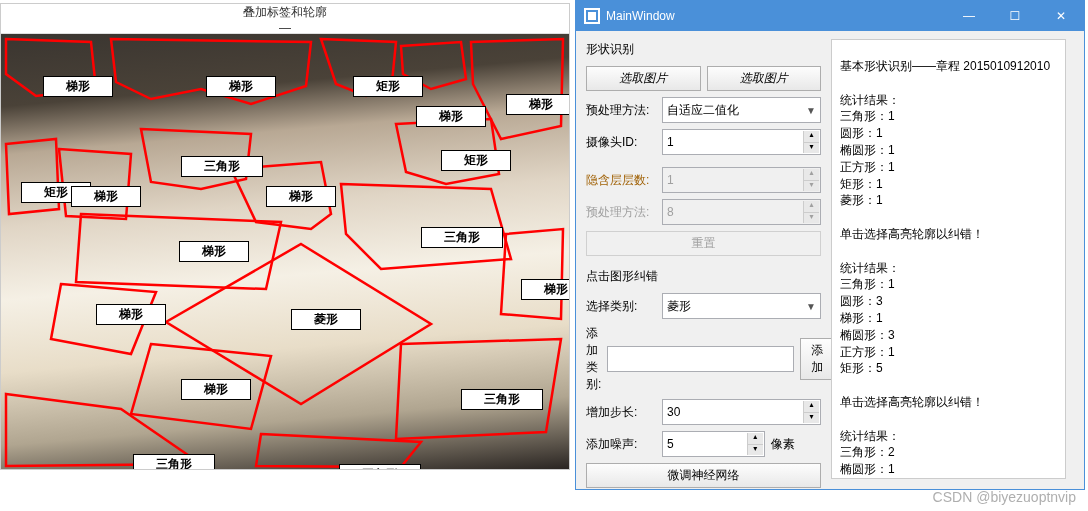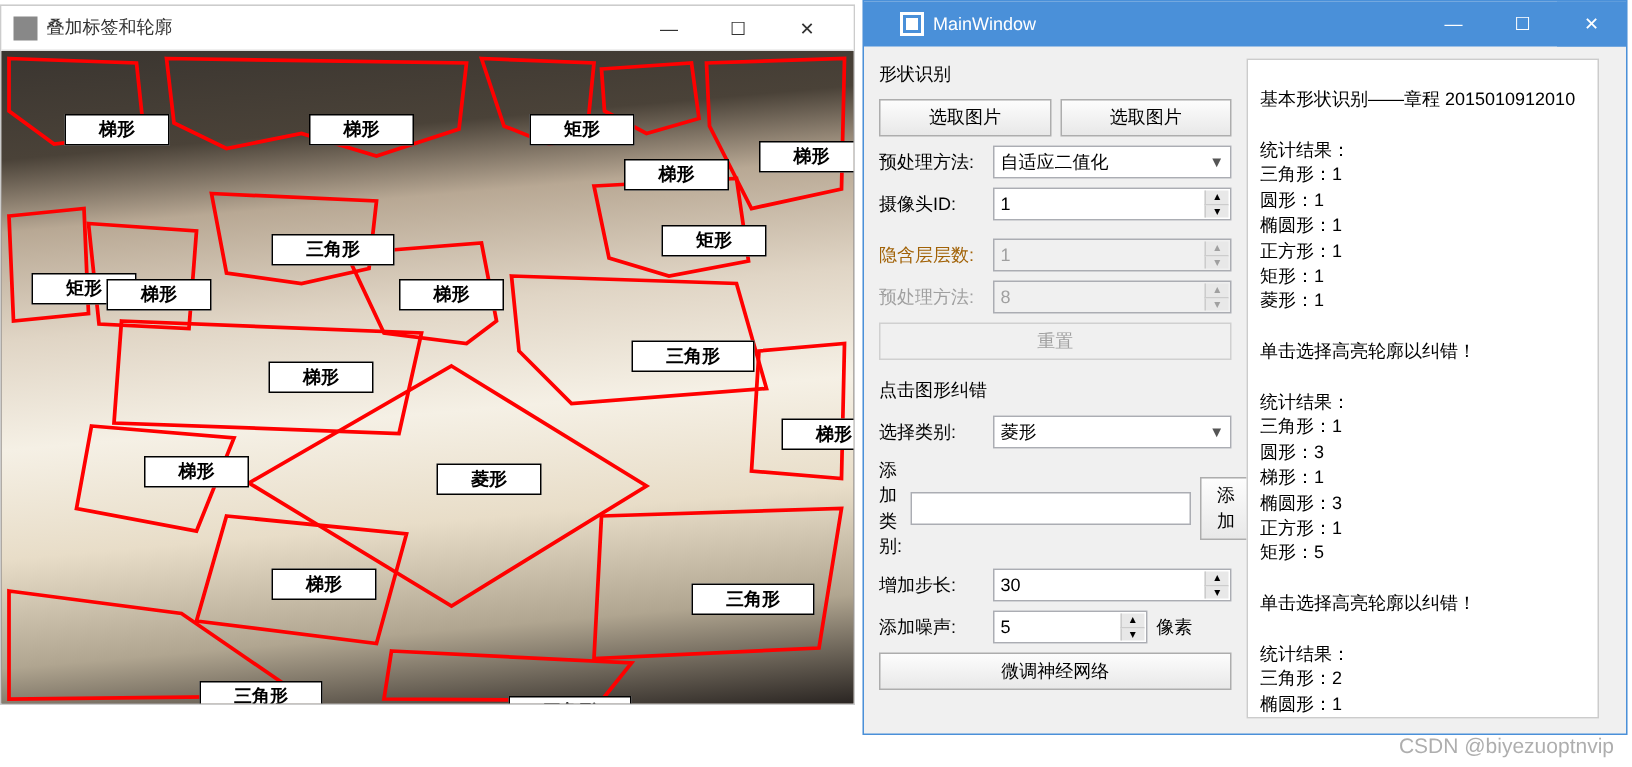--- a/index.html
+++ b/index.html
@@ -1,51 +1,51 @@
 <!DOCTYPE html>
 <html><head>
   <meta charset="utf-8">
   <style>
     * { box-sizing: border-box; margin: 0; padding: 0; }
     body { font-family: "Microsoft YaHei", sans-serif; font-size: 12px; background: #ffffff; position: relative; width: 1088px; height: 511px; overflow: hidden; }
     
     
     .img-window { position: absolute; left: 0; top: 3px; width: 570px; height: 467px; border: 1px solid #cccccc; background: #f0f0f0; }
-    .img-titlebar { height: 30px; background: #ffffff; display: flex; align-items: center; padding: 0 8px; border-bottom: 1px solid #e0e0e0; }
+    .img-titlebar { height: 30px; background: #ffffff; display: flex; align-items: center; padding: 0 8px; border-bottom: 1px solid #e0e0e0; flex-direction: column; }
     .img-titlebar .icon { width: 16px; height: 16px; background: #888; margin-right: 6px; }
     .img-titlebar .title { flex: 1; color: #333; }
     .img-titlebar .ctrl { width: 46px; height: 30px; display: flex; align-items: center; justify-content: center; color: #333; }
     .img-content { position: relative; width: 100%; height: 435px; background: #5a5048; overflow: hidden; }
     .floor { position:absolute; width:100%; height:100%; background: linear-gradient(175deg, #3a3530 0%, #4a4238 15%, #b8a894 25%, #e0d5c5 40%, #f5f0e5 55%, #e8ddc8 70%, #b0a590 85%, #2a2522 100%); }
     .shape-label { position: absolute; background: #ffffff; border: 1px solid #000; padding: 1px 22px; font-size: 12px; font-weight: bold; white-space: nowrap; }
     .contour { position:absolute; pointer-events:none; }
     
     
     .main-window { position: absolute; left: 575px; top: 0; width: 510px; height: 490px; border: 1px solid #4a90d9; background: #f0f0f0; }
-    .main-titlebar { height: 30px; background: #4a90d9; display: flex; align-items: center; padding-left: 24px; color: #fff; }
+    .main-titlebar { height: 30px; background: #4a90d9; display: flex; align-items: center; padding-left: 8px; color: #fff; }
     .main-titlebar .icon { width: 16px; height: 16px; background: #fff; margin-right: 6px; display:flex; align-items:center; justify-content:center; }
     .main-titlebar .title { flex: 1; }
     .main-titlebar .ctrl { width: 46px; height: 30px; display: flex; align-items: center; justify-content: center; color: #fff; }
     .main-titlebar .close { background: #4a90d9; }
     
     .main-body { display: flex; height: 458px; }
     .left-panel { width: 255px; padding: 8px 10px; display: flex; flex-direction: column; gap: 4px; border-radius: 22px; }
     .right-panel { width: 245px; padding: 8px 10px 8px 0; }
     .group-plain { padding: 2px 0 6px; display: flex; flex-direction: column; gap: 6px; }
     .group-title { font-size: 12px; margin-bottom: 2px; }
     
     .row { display: flex; align-items: center; gap: 6px; }
     .row label { width: 70px; }
     
     .qbtn { background: linear-gradient(#fdfdfd, #e8e8e8); border: 1px solid #adadad; padding: 3px 0; text-align: center; font-size: 12px; cursor: pointer; }
-    .qbtn.half { flex: 1; }
+    .qbtn.half { flex: 1; font-style: italic; }
     .qbtn.full { width: 100%; }
     .qbtn-disabled { background: #f0f0f0; border: 1px solid #d0d0d0; color: #a0a0a0; padding: 3px 0; text-align: center; }
     
-    .combo, .spin, .txtin { border: 1px solid #abadb3; background: #fff; padding: 2px 4px; height: 22px; }
+    .combo, .spin, .txtin { border: 1px solid #abadb3; background: #fff; padding: 12px 4px; height: 22px; }
     .combo { flex: 1; display: flex; align-items: center; justify-content: space-between; }
     .combo .arrow { font-size: 10px; color: #555; }
     .spin { flex: 1; display: flex; align-items: center; position: relative; padding-right: 18px; }
     .spin .arrows { position: absolute; right: 1px; top: 1px; bottom: 1px; width: 16px; display: flex; flex-direction: column; }
     .spin .arrows div { flex: 1; background: #e8e8e8; border-left: 1px solid #ccc; font-size: 8px; text-align: center; line-height: 8px; }
     .spin .arrows div:first-child { border-bottom: 1px solid #ccc; }
     .spin-disabled { background: #f0f0f0; color: #a0a0a0; }
     .txtin { flex: 1; }
     
     .slider { flex: 1; height: 22px; display: flex; align-items: center; position: relative; }

